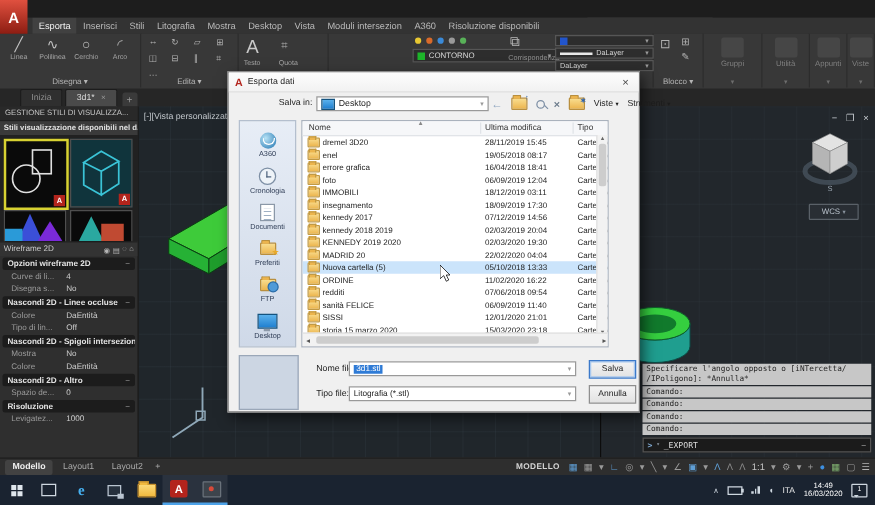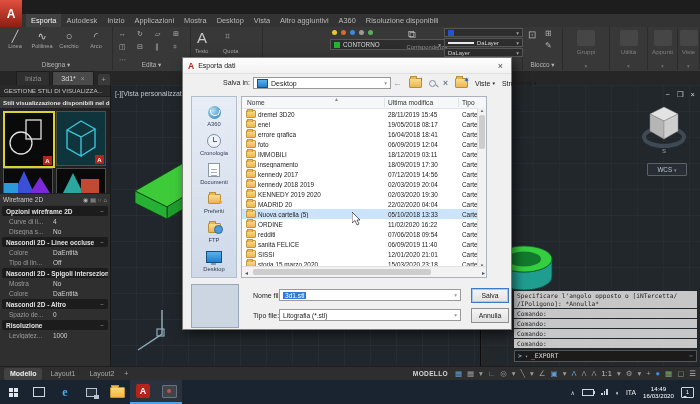--- a/index.html
+++ b/index.html
@@ -234,27 +234,27 @@
   </div>
   <div id="titlebar-right" class="abs">
     <span id="help-q">?</span>
     <span>−</span>
     <span>❒</span>
     <span>×</span>
   </div>
 
   <div id="ribbontabs" class="abs">
       <div class="rtab active">Esporta</div>
-      <div class="rtab">Autodesk</div>
-      <div class="rtab">Inizio</div>
-      <div class="rtab">Applicazioni</div>
+      <div class="rtab">Inserisci</div>
+      <div class="rtab">Stili</div>
+      <div class="rtab">Litografia</div>
       <div class="rtab">Mostra</div>
       <div class="rtab">Desktop</div>
       <div class="rtab">Vista</div>
-      <div class="rtab">Altro aggiuntivi</div>
+      <div class="rtab">Moduli intersezion</div>
       <div class="rtab">A360</div>
       <div class="rtab">Risoluzione disponibili</div>
     </div>
 
   <div id="ribbon" class="abs">
     <div class="panel" id="p-disegna" style="left:0;width:113px">
       <div id="draw-tools">
           <div class="tool-col" style="left: 2px;">
             <div class="tglyph">╱</div>
             <div class="tname">Linea</div>

